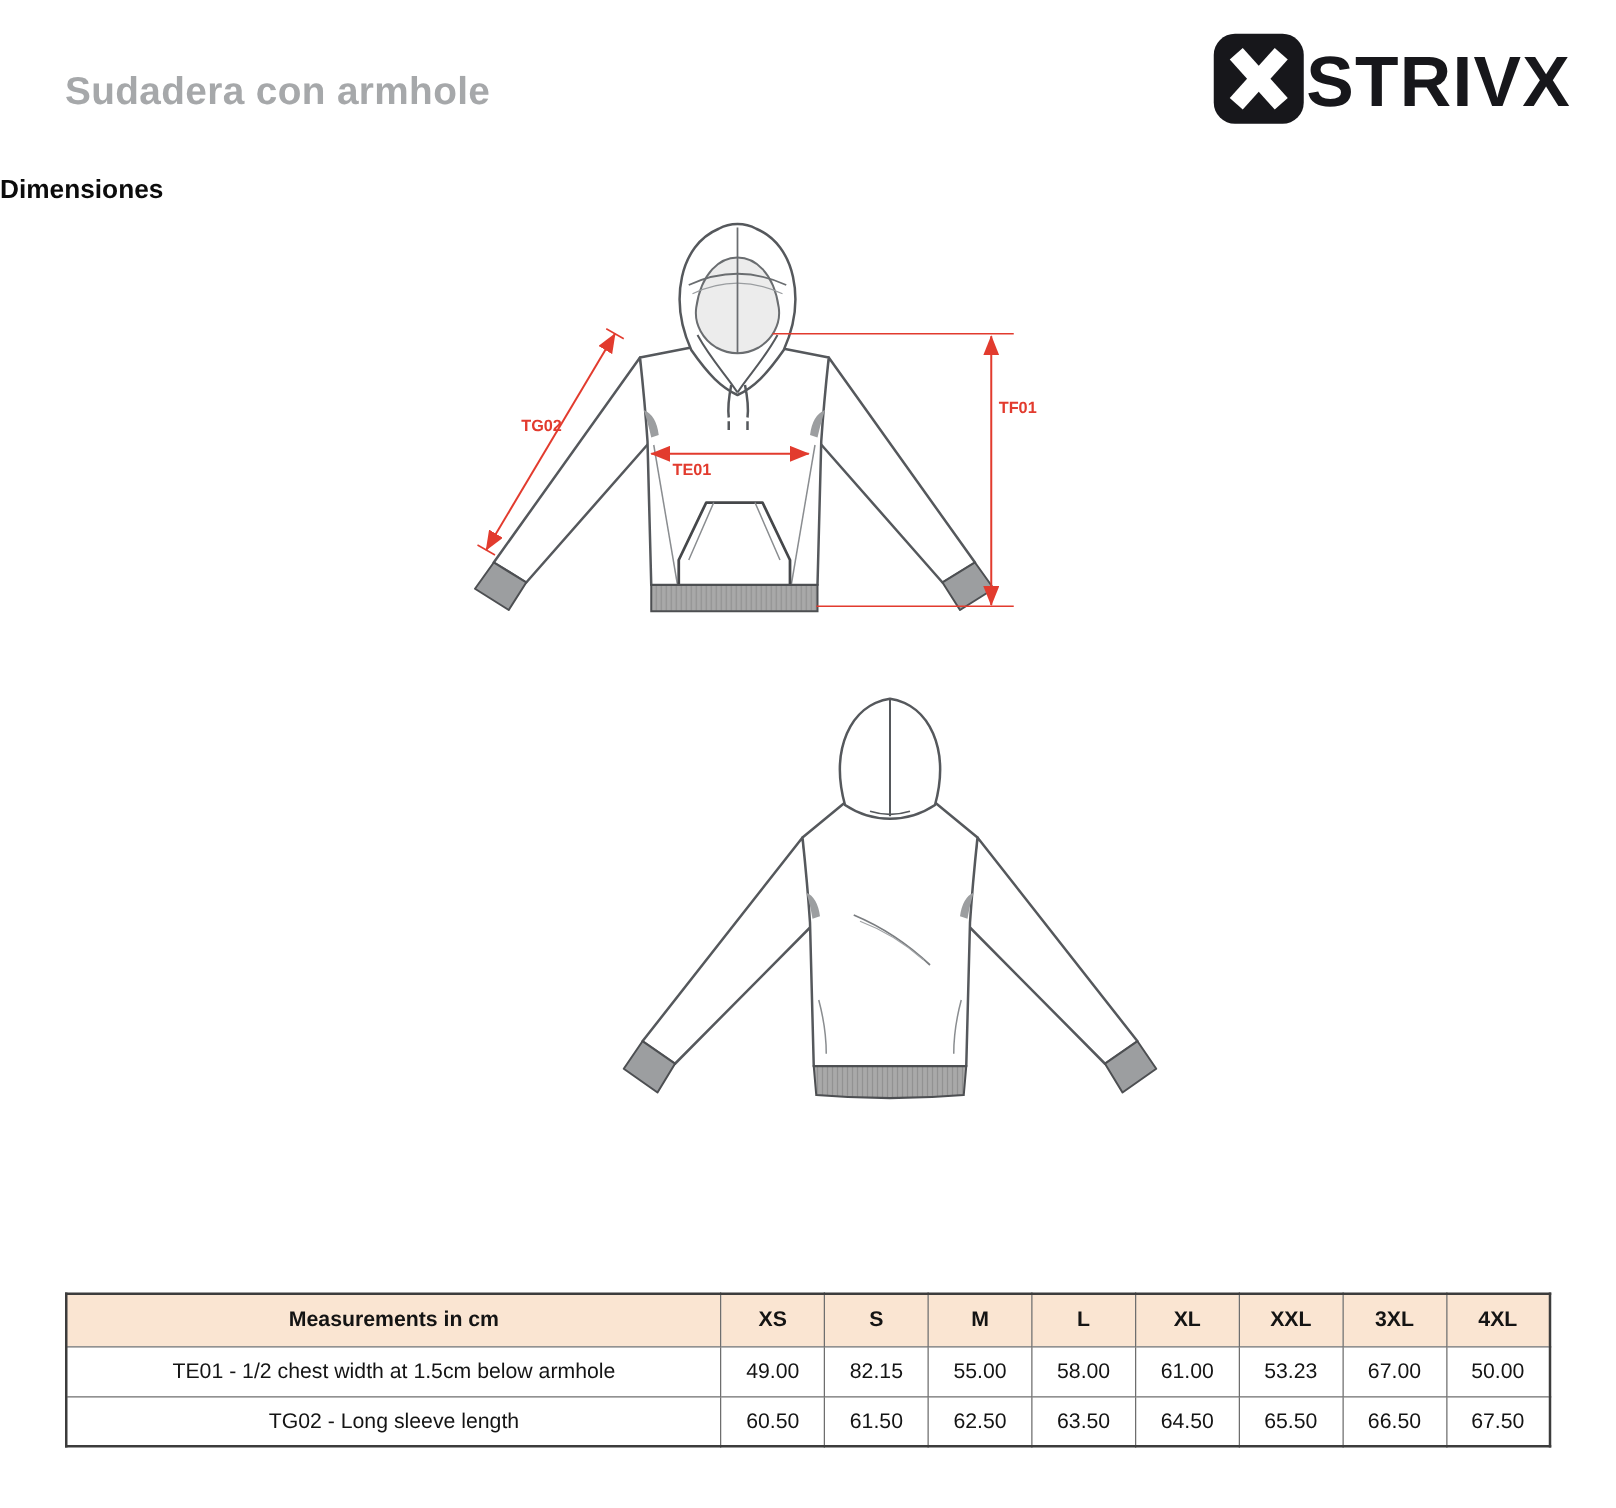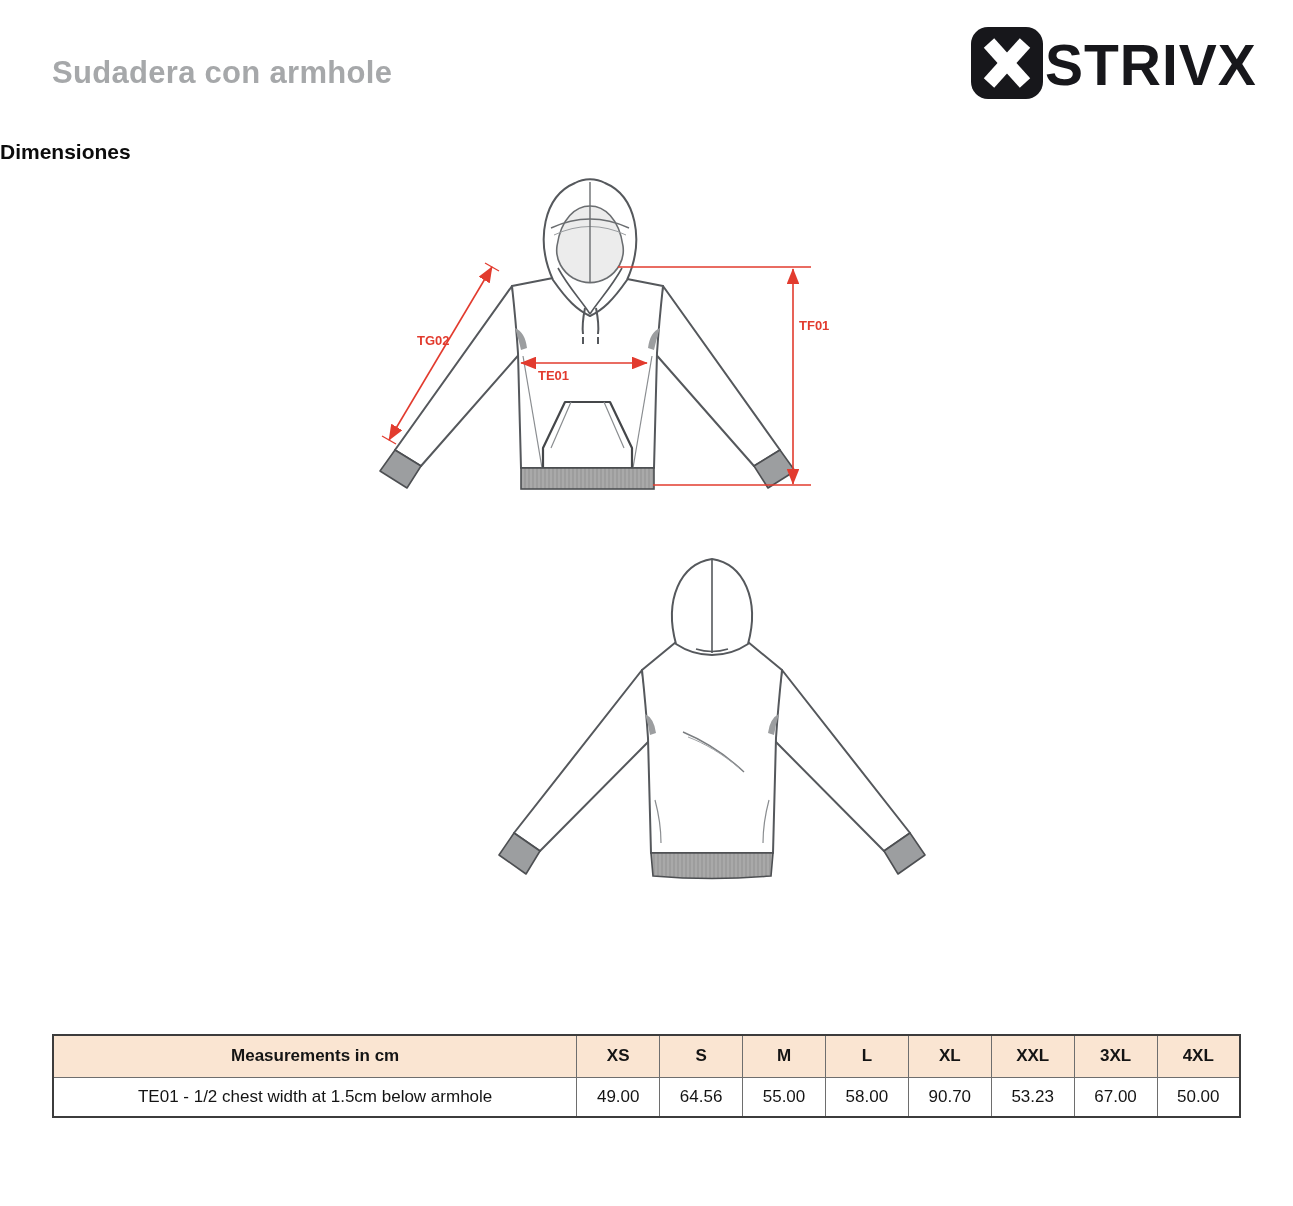--- a/index.html
+++ b/index.html
@@ -187,22 +187,33 @@
       <th>XL</th>
       <th>XXL</th>
       <th>3XL</th>
       <th>4XL</th>
     </tr>
   </thead>
   <tbody>
     <tr>
       <td>TE01 - 1/2 chest width at 1.5cm below armhole</td>
       <td>49.00</td>
-      <td>64.56</td>
+      <td>82.15</td>
       <td>55.00</td>
       <td>58.00</td>
-      <td>90.70</td>
+      <td>61.00</td>
       <td>53.23</td>
       <td>67.00</td>
       <td>50.00</td>
     </tr>
+    <tr>
+      <td>TG02 - Long sleeve length</td>
+      <td>60.50</td>
+      <td>61.50</td>
+      <td>62.50</td>
+      <td>63.50</td>
+      <td>64.50</td>
+      <td>65.50</td>
+      <td>66.50</td>
+      <td>67.50</td>
+    </tr>
   </tbody>
 </table>
 
 </body></html>

